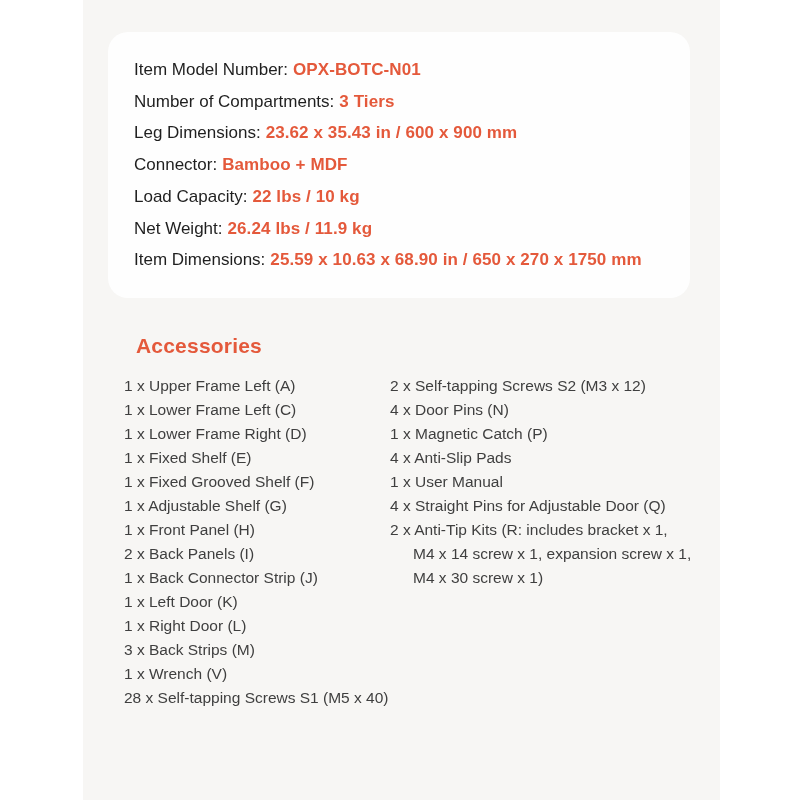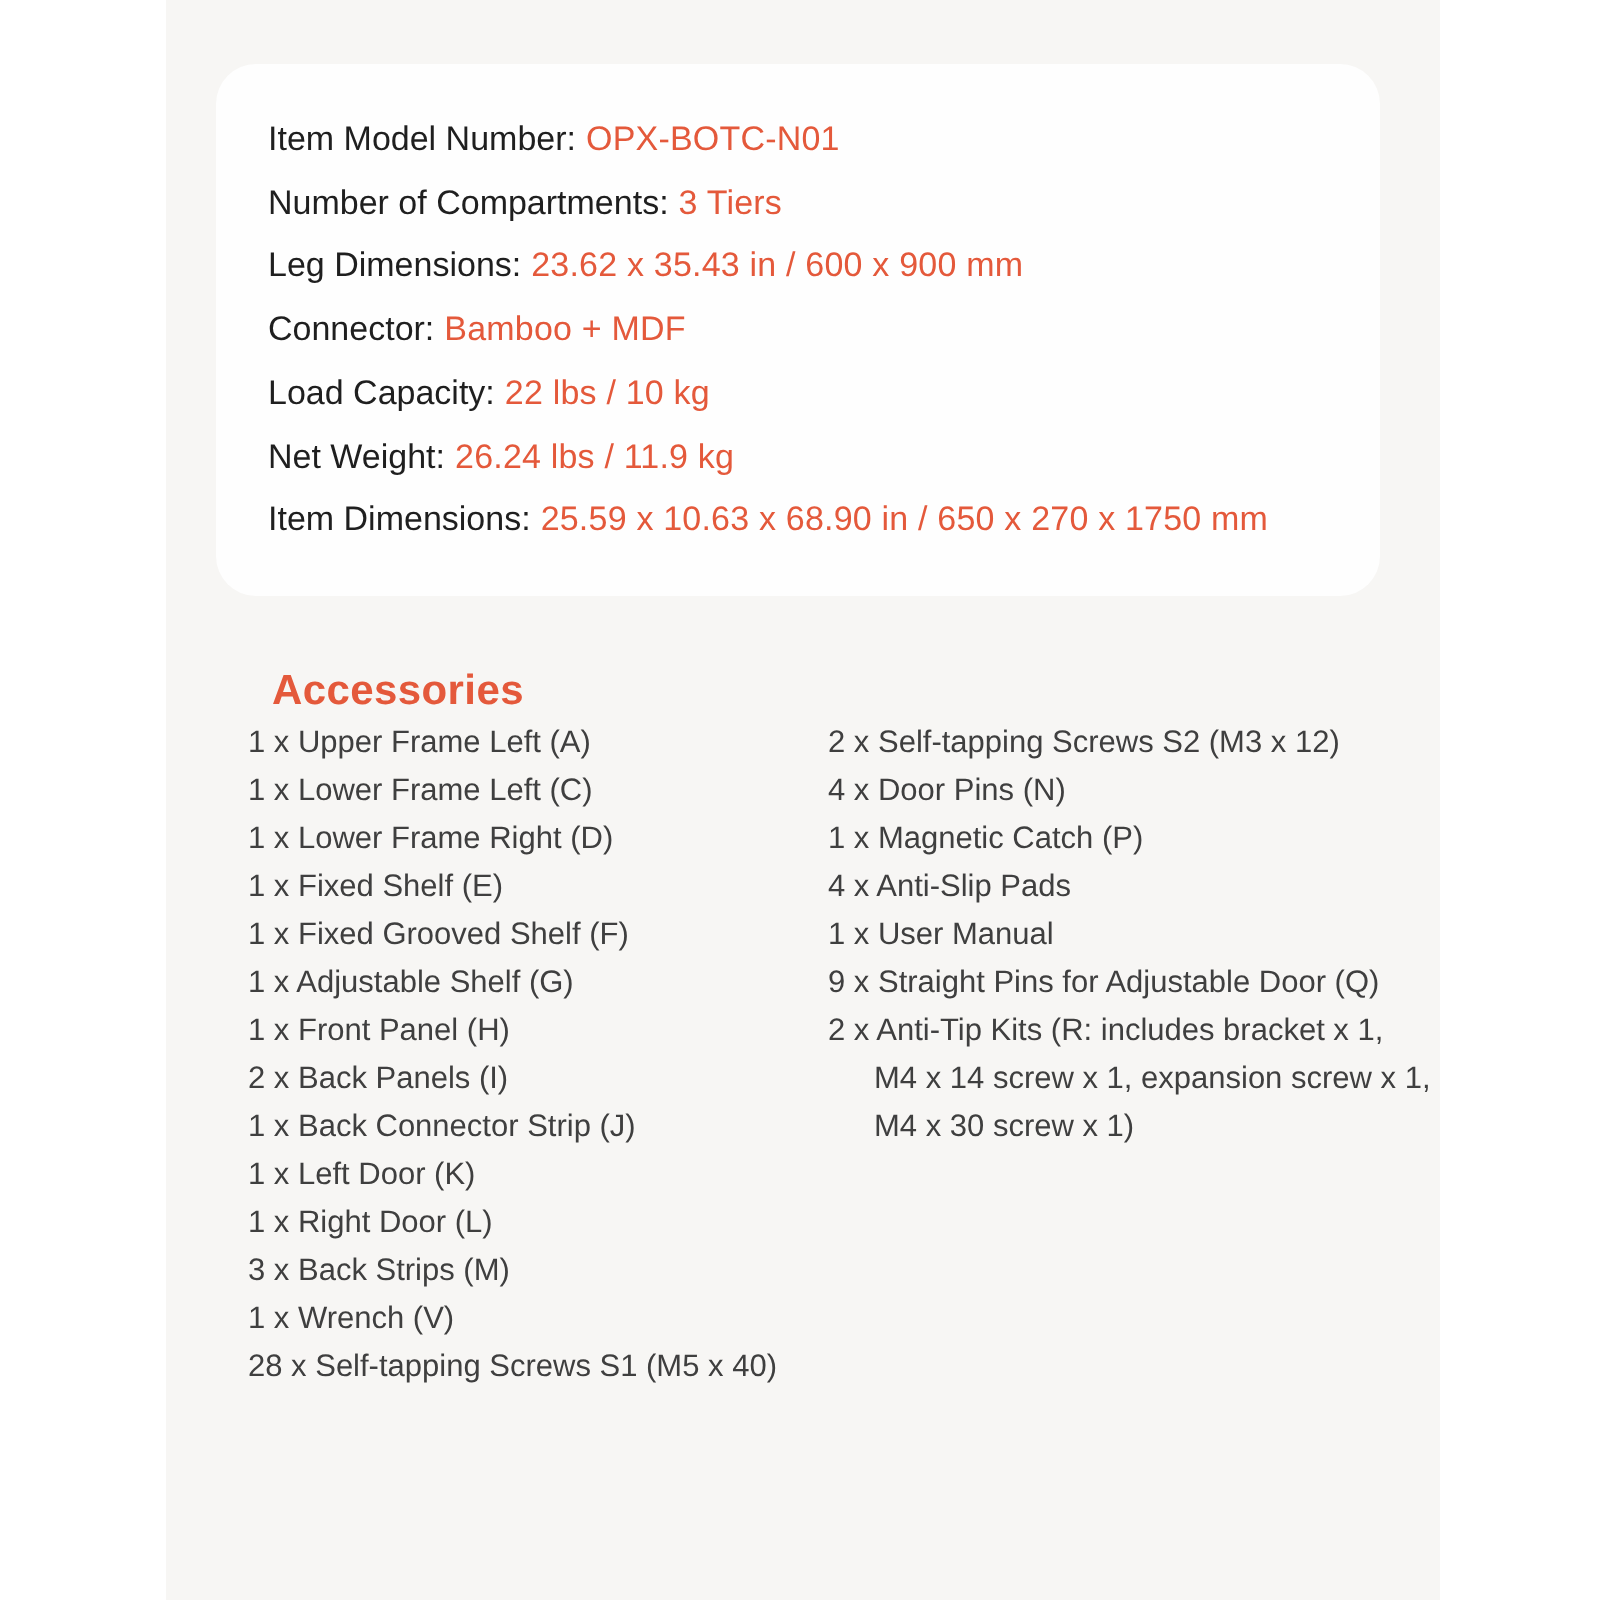--- a/index.html
+++ b/index.html
@@ -31,41 +31,40 @@
     padding: 22px 26px;
   }
   .spec-row {
     font-size: 17px;
     line-height: 31.7px;
     color: #1f1f1f;
     white-space: nowrap;
   }
   .spec-label { color: #1f1f1f; }
   .spec-value {
-    font-weight: 400;
+    font-weight: 700;
     color: #e4593b;
     margin-left: 5px;
     letter-spacing: 0.1px;
   }
   .acc-title {
     position: absolute;
     left: 53px;
     top: 334px;
     font-size: 21px;
     font-weight: 700;
     color: #e4593b;
     letter-spacing: 0.2px;
   }
   .acc-lists {
     position: absolute;
     left: 41px;
-    top: 360px;
+    top: 374px;
     display: flex;
     align-items: flex-start;
-    gap: 24px;
   }
   .acc-col-left { width: 266px; }
   .acc-col-right { width: 330px; }
   .acc-item {
     font-size: 15.5px;
     line-height: 24px;
     color: #3f3f3f;
     white-space: nowrap;
   }
   .acc-item.indent { padding-left: 23px; }
@@ -117,20 +116,20 @@
       <div class="acc-item">3 x Back Strips (M)</div>
       <div class="acc-item">1 x Wrench (V)</div>
       <div class="acc-item">28 x Self-tapping Screws S1 (M5 x 40)</div>
     </div>
     <div class="acc-col-right">
       <div class="acc-item">2 x Self-tapping Screws S2 (M3 x 12)</div>
       <div class="acc-item">4 x Door Pins (N)</div>
       <div class="acc-item">1 x Magnetic Catch (P)</div>
       <div class="acc-item">4 x Anti-Slip Pads</div>
       <div class="acc-item">1 x User Manual</div>
-      <div class="acc-item">9 x Straight Pins for Adjustable Door (Q)</div>
+      <div class="acc-item">4 x Straight Pins for Adjustable Door (Q)</div>
       <div class="acc-item">2 x Anti-Tip Kits (R: includes bracket x 1,</div>
       <div class="acc-item indent">M4 x 14 screw x 1, expansion screw x 1,</div>
       <div class="acc-item indent">M4 x 30 screw x 1)</div>
     </div>
   </div>
 
 </div>
 
 </body></html>

